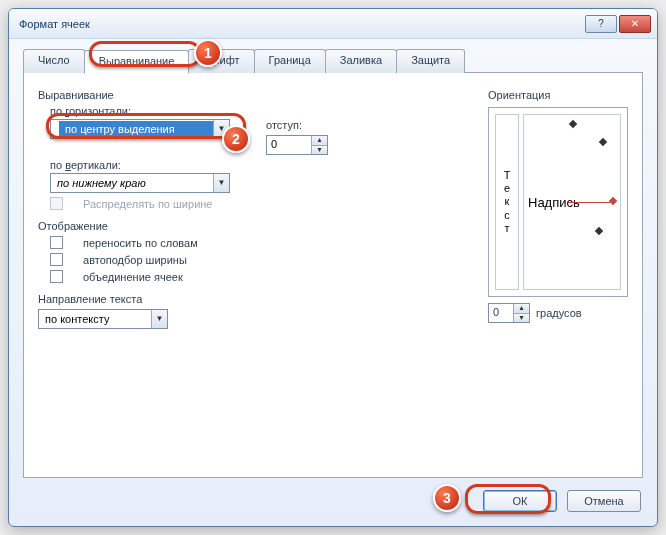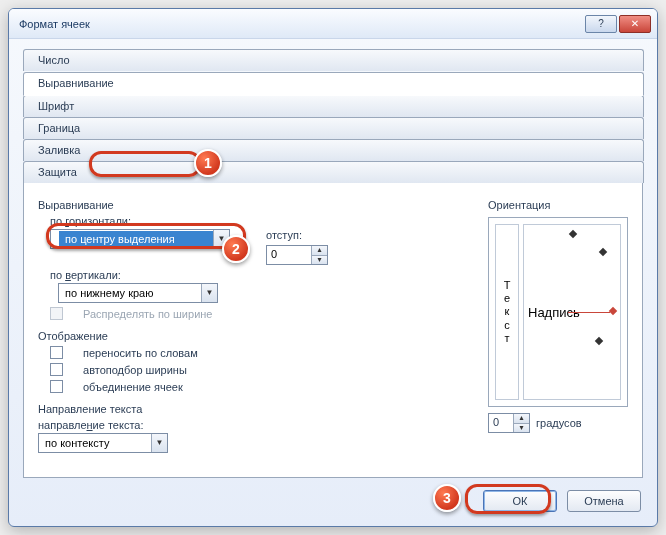--- a/index.html
+++ b/index.html
@@ -20,21 +20,21 @@
   .titlebar-title { color: #1b3a63; }
   .titlebar-buttons { display: flex; gap: 2px; }
   .titlebar-btn {
     width: 32px; height: 18px; border: 1px solid #6b85a8;
     border-radius: 2px; display: flex; align-items: center; justify-content: center;
     background: linear-gradient(#f2f6fc, #cad8ed);
     font-size: 10px; color: #2b3d55;
   }
   .titlebar-btn.close { background: linear-gradient(#f08e84, #c9463a); border-color: #8e2f27; color: #fff; }
   .tabs {
-    margin: 10px 14px -1px; display: flex; position: relative; z-index: 2; flex-direction: column;
+    margin: 10px 14px -1px; display: flex; position: relative; z-index: 2;
   }
   .tab {
     padding: 4px 14px 5px; border: 1px solid #9aa8bb; border-bottom: none;
     background: linear-gradient(#f7f9fc, #e0e7f1);
     border-radius: 3px 3px 0 0; margin-right: -1px;
     color: #2b3d55; cursor: default;
   }
   .tab.active {
     background: #fff; font-weight: 400; border-bottom: 1px solid #fff;
     position: relative; top: 1px; padding-bottom: 6px;
@@ -54,21 +54,21 @@
     border: 1px solid #7c8da5; background: #fff; position: relative;
   }
   .dropdown .text { padding: 2px 6px; flex: 1; }
   .dropdown .arrow {
     width: 16px; height: 100%; border-left: 1px solid #9aa8bb;
     display: flex; align-items: center; justify-content: center;
     background: linear-gradient(#f3f6fb, #dae3ef);
   }
   .dd-h { width: 180px; margin-left: 12px; padding-left: 8px; }
   .dd-h .text { background: #3984d0; color: #fff; }
-  .dd-v { width: 160px; margin-left: 20px; }
+  .dd-v { width: 180px; margin-left: 12px; font-style: italic; }
   .indent-label { color: #2b3d55; }
   .spinner {
     display: inline-flex; height: 20px; border: 1px solid #7c8da5; background: #fff;
   }
   .spinner .val { width: 44px; padding: 2px 4px; }
   .spinner .btns { width: 16px; border-left: 1px solid #9aa8bb; display: flex; flex-direction: column; }
   .spinner .b { flex: 1; display: flex; align-items: center; justify-content: center; background: linear-gradient(#f3f6fb,#dae3ef); }
   .spinner .b:first-child { border-bottom: 1px solid #9aa8bb; }
   .sp-tiny .val { width: 24px; }
   .checkbox { display: flex; align-items: center; gap: 20px; margin: 4px 0 4px 12px; color: #2b3d55; }
@@ -196,23 +196,20 @@
       <div class="checkbox">
         <span class="cb"></span>
         <span><span class="u">а</span><span>втоподбор ширины</span></span>
       </div>
       <div class="checkbox">
         <span class="cb"></span>
         <span><span>объединение </span><span class="u">я</span><span>чеек</span></span>
       </div>
 
       <div class="group-title" style="margin-top:10px;">Направление текста</div>
-      <div class="field-label" style="margin-left:0;">
-        <span>направле</span><span class="u">н</span><span>ие текста:</span>
-      </div>
       <div class="dropdown" style="width:130px;">
         <div class="text">по контексту</div>
         <div class="arrow">
             <span class="tri">▼</span>
           </div>
       </div>
     </div>
 
     <div class="right">
       <div class="group-title">Ориентация</div>

